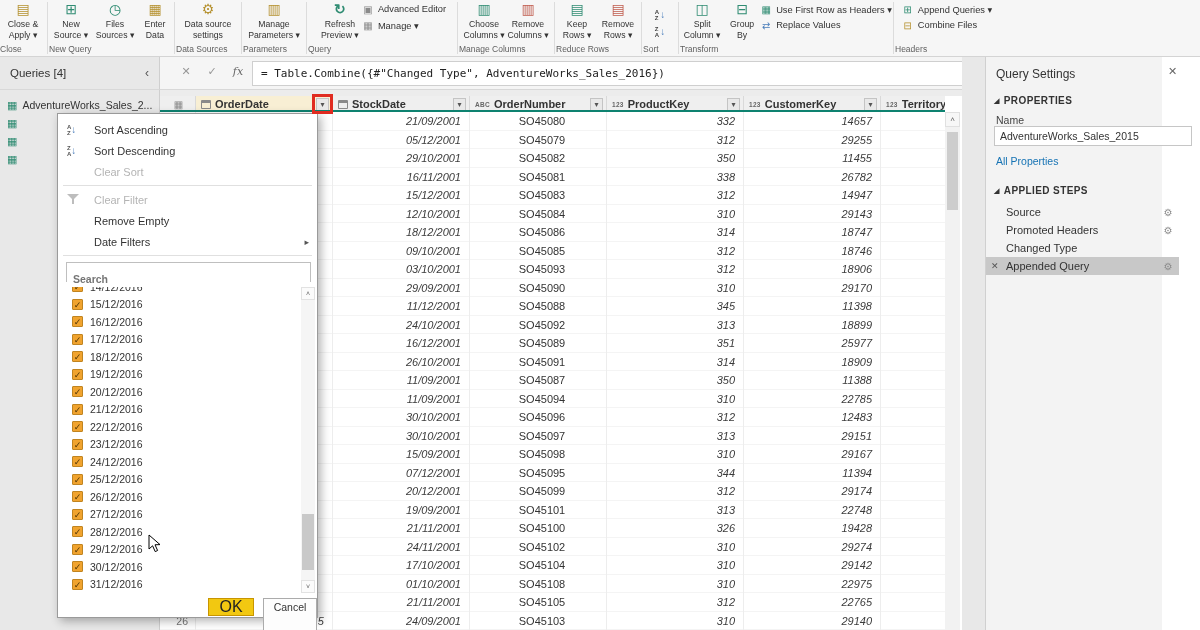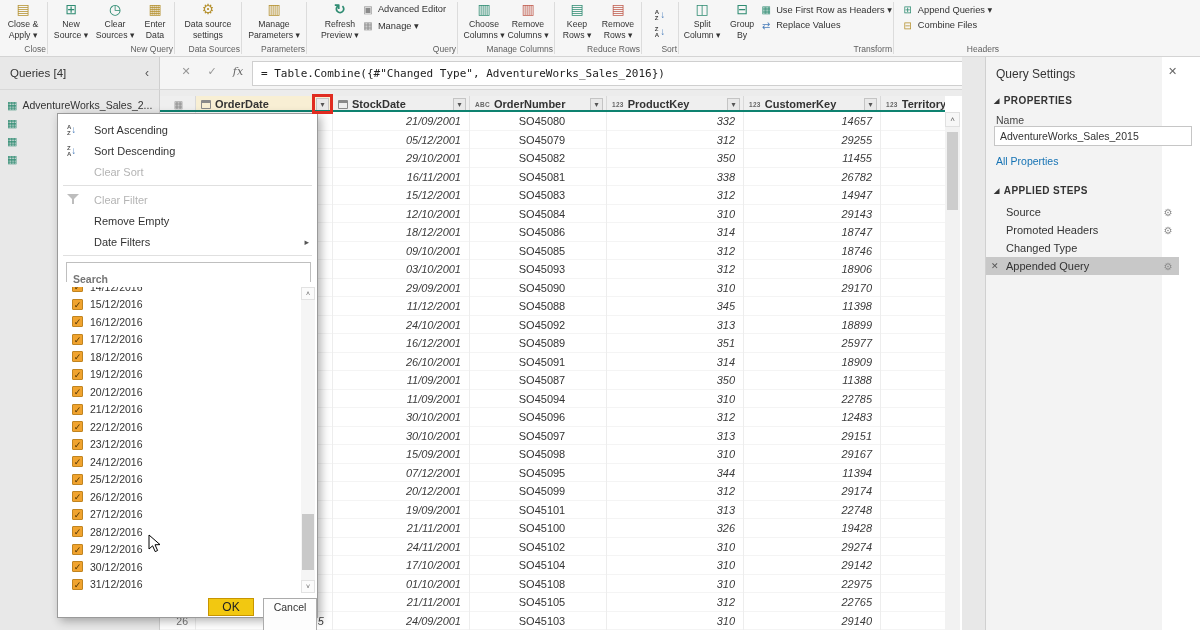--- a/index.html
+++ b/index.html
@@ -5,21 +5,21 @@
   * { box-sizing: border-box; margin: 0; padding: 0; }
   html,body { width:1200px; height:630px; overflow:hidden; }
   body { font-family:"Liberation Sans", sans-serif; background:#fff; color:#333; }
   #app { position:relative; width:1200px; height:630px; overflow:hidden; background:#fff; }
 
   
   #ribbon { position:absolute; left:0; top:0; width:1200px; height:57px; background:#f6f6f6;
             border-bottom:1px solid #d4d4d4; display:flex; align-items:stretch; }
   .grp { display:flex; flex-direction:column; height:56px; }
   .grp-c { flex:1; display:flex; justify-content:center; align-items:flex-start; padding-top:0; }
-  .grp-l { height:13px; text-align:right; font-size:8.5px; color:#5f5f5f; line-height:12px; white-space:nowrap; }
+  .grp-l { height:13px; text-align:left; font-size:8.5px; color:#5f5f5f; line-height:12px; white-space:nowrap; }
   .vsep { width:1px; background:#dcdcdc; margin:2px 1px; }
   .btn-big { width:44px; display:flex; flex-direction:column; align-items:center; padding-top:1px; cursor:default; }
   .btn-big .bl { font-size:8.7px; line-height:10.5px; color:#333; white-space:nowrap; }
   .icn { font-size:14px; line-height:17px; height:18px; display:block; text-align:center; }
   .teal { color:#2f8c72; } .gold { color:#b5912f; } .gray { color:#8a8a8a; } .redish { color:#c05b4d; } .blue { color:#4a7ebb; }
   .btn-col { display:flex; flex-direction:column; gap:2px; padding-top:2px; align-items:flex-start; }
   .btn-sm { display:flex; align-items:center; gap:4px; height:14px; font-size:9.3px; color:#333; white-space:nowrap; }
   .btn-sm .sicn { font-size:10px; width:12px; text-align:center; }
   .sortbtn { display:flex; align-items:center; height:14px; gap:1px; }
   .sortletters { display:flex; flex-direction:column; font-size:6px; font-weight:bold; color:#444; line-height:6px; }
@@ -97,21 +97,21 @@
   #dd-list-inner { margin-top:-9px; }
   .fl-item { height:17.5px; display:flex; align-items:center; gap:7px; padding-left:6px; }
   .cbx { width:11px; height:11px; background:#f0a32e; border:1px solid #c08420; border-radius:1px;
          font-size:9px; line-height:10px; color:#4d3305; text-align:center; flex:none; }
   .fl-lab { font-size:10.5px; color:#333; }
   #dd-scroll { position:absolute; left:243px; top:173px; width:14px; height:306px; background:#f5f5f5; }
   #dd-scroll .sbtn { position:absolute; left:0; width:14px; height:13px; background:#fbfbfb; border:1px solid #e2e2e2;
                      font-size:7px; color:#666; text-align:center; line-height:11px; }
   #dd-scroll .sthumb { position:absolute; left:1px; top:227px; width:12px; height:56px; background:#c9c9c9; }
   #dd-ok { position:absolute; left:150px; top:484px; width:46px; height:18px; background:#f2c811;
-           border:1px solid #c89500; font-size:12px; color:#222; text-align:center; line-height:16px; }
+           border:1px solid #c89500; font-size:16px; color:#222; text-align:center; line-height:16px; }
   #dd-cancel { position:absolute; left:205px; top:484px; width:54px; height:34px; background:#fdfdfd;
                border:1px solid #ababab; font-size:10.5px; color:#333; text-align:center; line-height:16px; }
 
   
   #red-box { position:absolute; left:312px; top:94px; width:21px; height:20px; border:3px solid #e02b20; z-index:70; }
 
   
   #right-gutter { position:absolute; left:962px; top:57px; width:23px; height:573px; background:#e8e8e8; }
   #right-panel { position:absolute; left:985px; top:57px; width:177px; height:573px; background:#f3f3f3;
                  border-left:1px solid #d0d0d0; }
@@ -154,21 +154,21 @@
 
     <div class="grp" style="width:124px">
       <div class="grp-c">
         <div class="btn-big">
           <span class="icn teal">⊞</span>
           <span class="bl">New</span>
           <span class="bl">Source ▾</span>
         </div>
         <div class="btn-big">
           <span class="icn teal">◷</span>
-          <span class="bl">Clear</span>
+          <span class="bl">Files</span>
           <span class="bl">Sources ▾</span>
         </div>
         <div class="btn-big" style="width:36px">
           <span class="icn gold">▦</span>
           <span class="bl">Enter</span>
           <span class="bl">Data</span>
         </div>
       </div>
       <div class="grp-l">New Query</div>
     </div>

